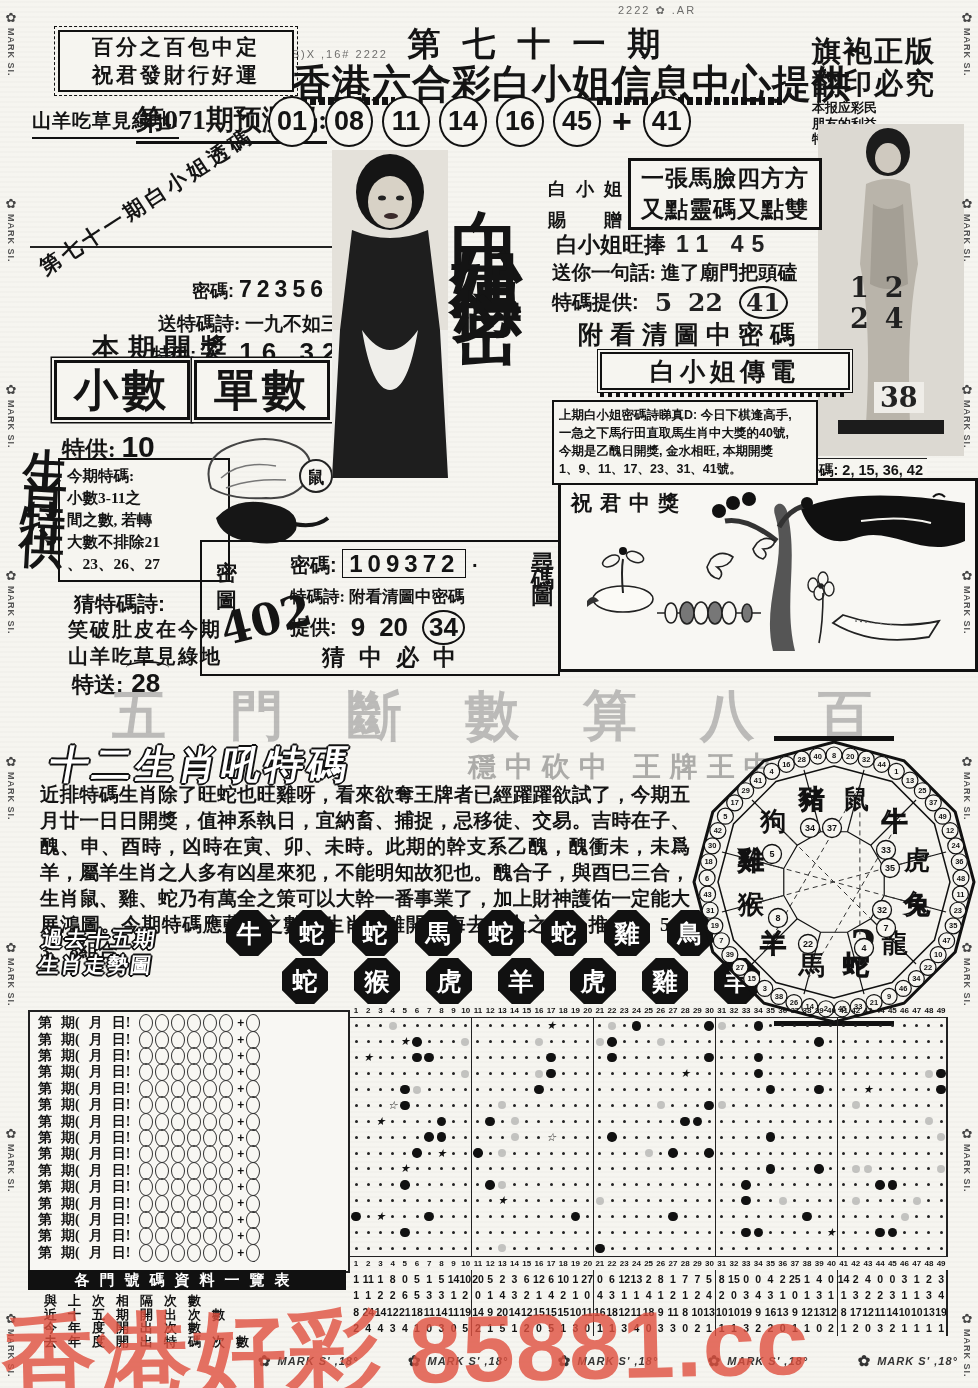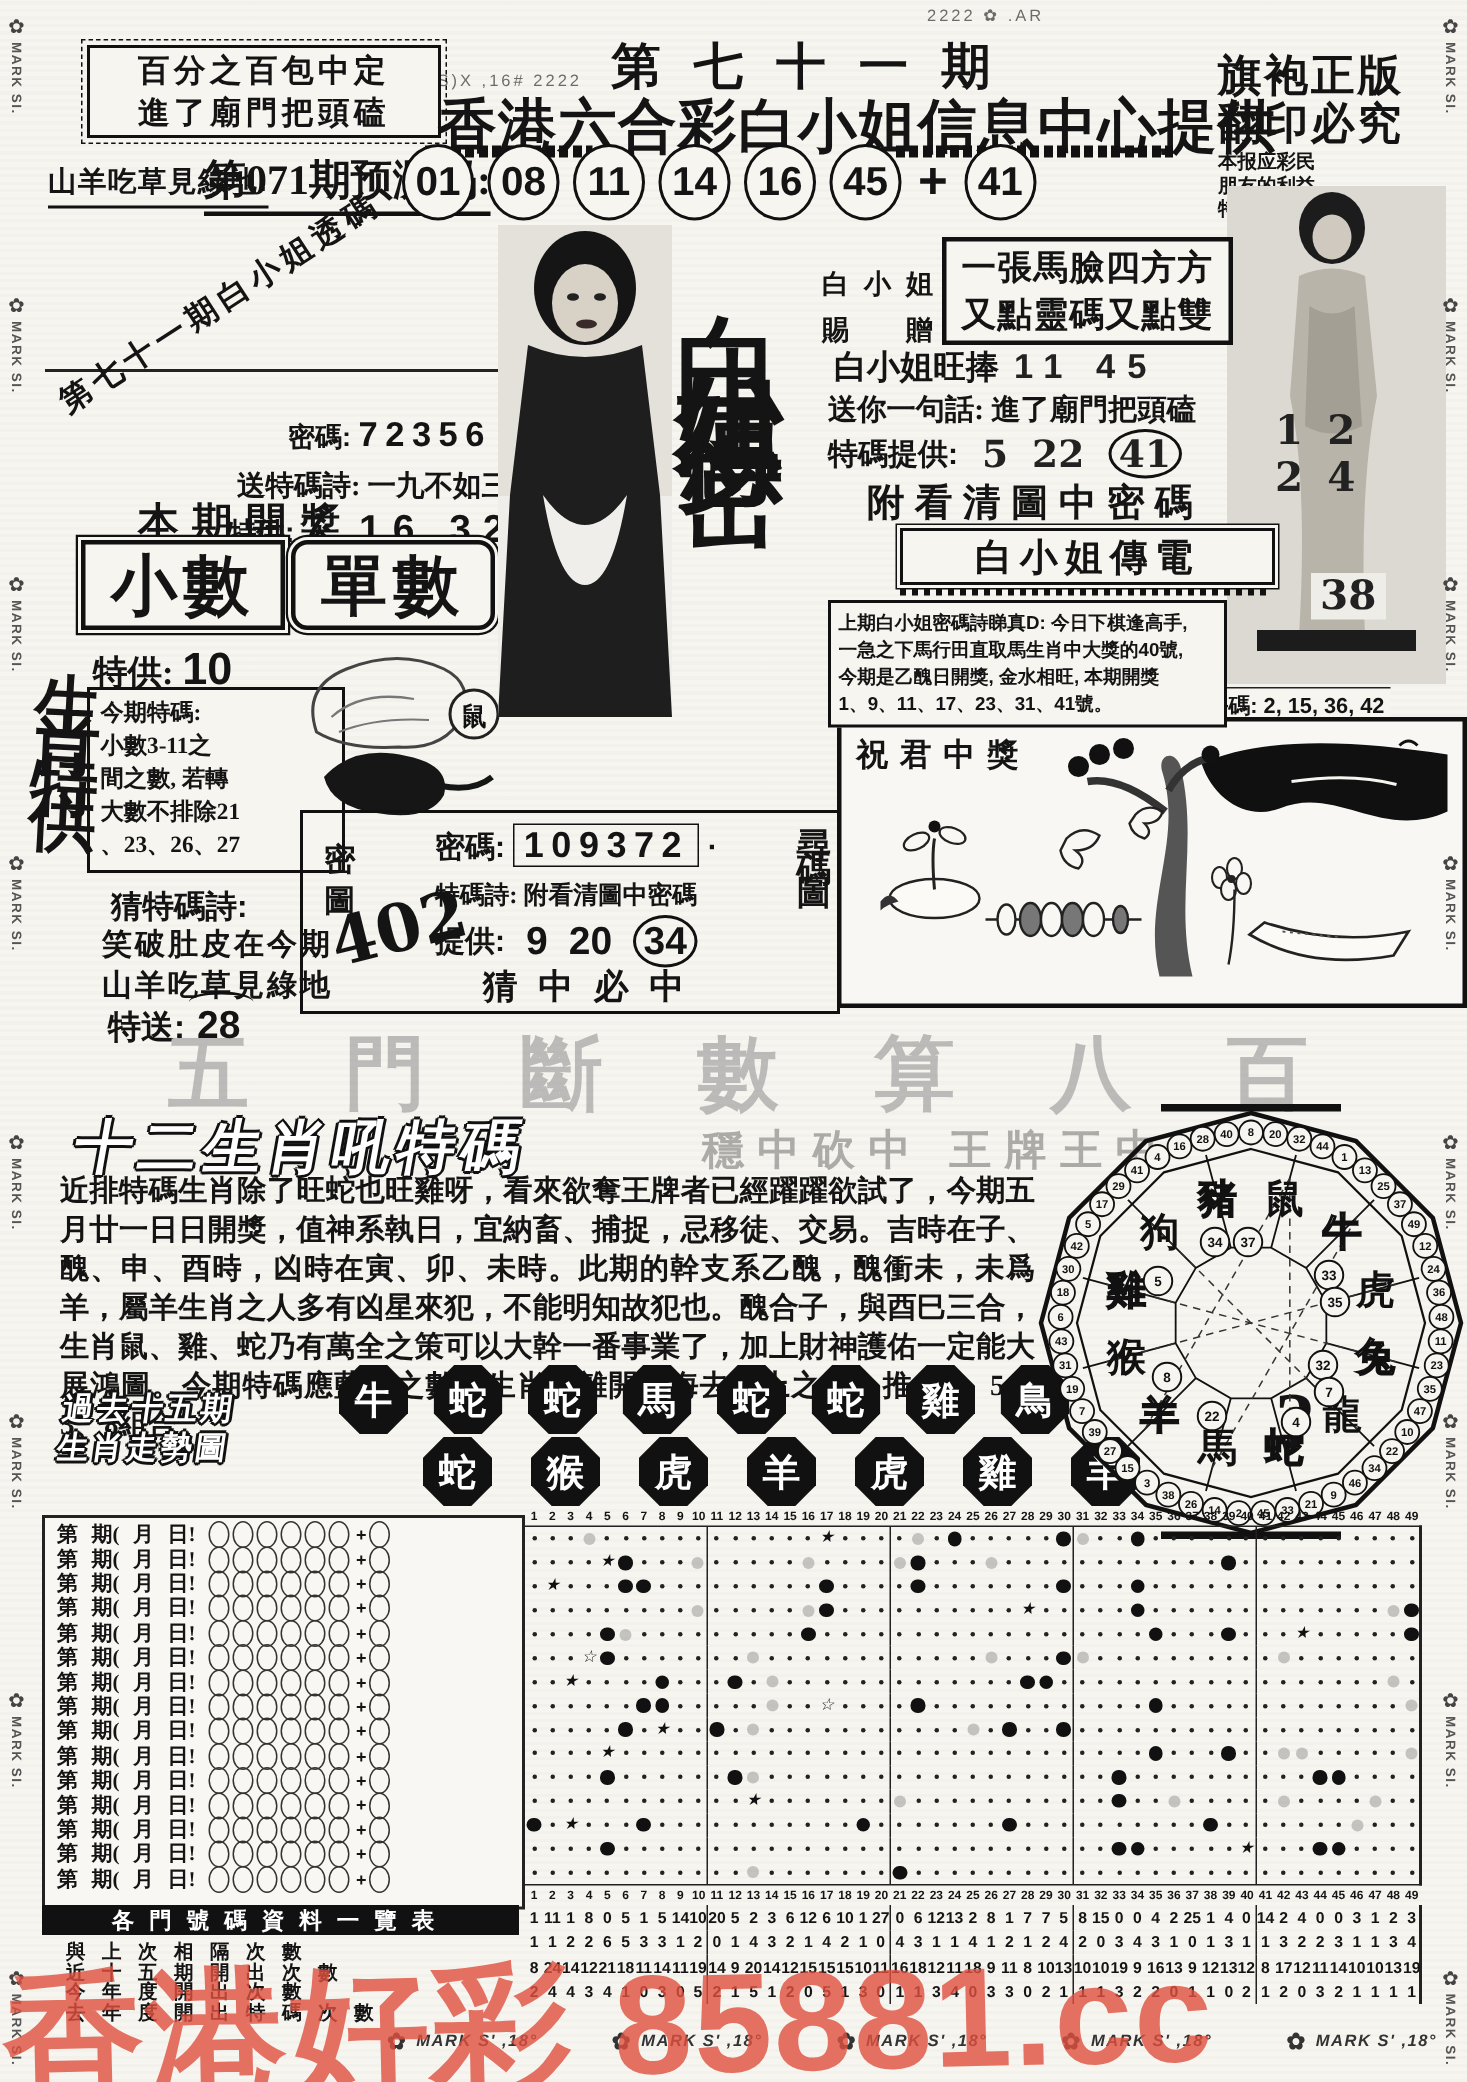--- a/index.html
+++ b/index.html
@@ -42,21 +42,21 @@
   .lline{white-space:nowrap;margin-top:24px;}
   #mima-line{left:192px;top:252px;font-size:18px;font-weight:bold;}
   #mima-line b{font-size:23px;letter-spacing:5px;font-weight:bold;}
   #poem-line{left:158px;top:287px;font-size:19px;font-weight:bold;font-family:"Liberation Serif",serif;}
   #tg-line{left:152px;top:313px;font-size:19px;font-weight:bold;}
   #tg-line b{font-size:26px;letter-spacing:8px;}
   #draw-label{left:92px;top:330px;font-size:27px;font-weight:900;font-family:"Liberation Serif",serif;letter-spacing:9px;}
   .numbox{top:360px;height:54px;border:3px solid #111;box-shadow:0 0 0 2px #f6f5f0,0 0 0 3.5px #111;
           display:flex;align-items:center;justify-content:center;font-size:44px;font-weight:900;
           font-family:"Liberation Serif",serif;letter-spacing:4px;background:#f6f5f0;}
-  #box-small{left:54px;width:130px;} #box-single{left:194px;width:130px;border-radius:11px;}
+  #box-small{left:54px;width:130px;} #box-single{left:194px;width:130px;}
   #tg10{left:62px;top:430px;font-size:23px;font-weight:900;font-family:"Liberation Serif",serif;}
   #tg10 b{font-size:30px;font-family:"Liberation Sans",sans-serif;}
   #note-box{left:58px;top:458px;width:154px;border:2px solid #111;padding:5px 7px;font-size:15.5px;
             font-weight:bold;font-family:"Liberation Serif",serif;line-height:1.42;background:#f6f5f0;}
   #vert-title{left:16px;top:412px;writing-mode:vertical-rl;font-size:45px;font-weight:900;
               font-family:"Liberation Serif",serif;letter-spacing:26px;transform:rotate(3deg);}
   #poem2-title{left:74px;top:590px;font-size:21px;font-weight:900;}
   .poem2{left:68px;font-size:20px;font-weight:bold;font-family:"Liberation Serif",serif;letter-spacing:2px;}
   #tesong{left:72px;top:668px;font-size:22px;font-weight:900;}
   .tesong-val{position:relative;font-size:26px;font-weight:bold;margin-left:8px;}
@@ -226,21 +226,21 @@
         <span class="eflower">✿</span>
         <span class="etext">MARK SI.</span>
       </div>
     </div>
 
   <div class="abs smudge" style="left:286px;top:4px;margin-top:44px;">(S)X ,16# 2222</div>
   <div class="abs smudge" style="left:618px;top:4px;">2222 ✿ .AR</div>
 
   <div class="abs" id="luck-box">
     <div>百分之百包中定</div>
-    <div>進了廟門把頭磕</div>
+    <div>祝君發財行好運</div>
   </div>
   <div class="abs" id="issue-title">第七十一期</div>
   <div class="abs" id="main-title">香港六合彩白小姐信息中心提供</div>
   <div class="abs deco-band" style="left:283px;top:97px;width:112px;"></div>
   <div class="abs deco-band" style="left:597px;top:97px;width:185px;"></div>
   <div class="abs" id="edition">
     <div>旗袍正版</div>
     <div>翻印必究</div>
   </div>
 

